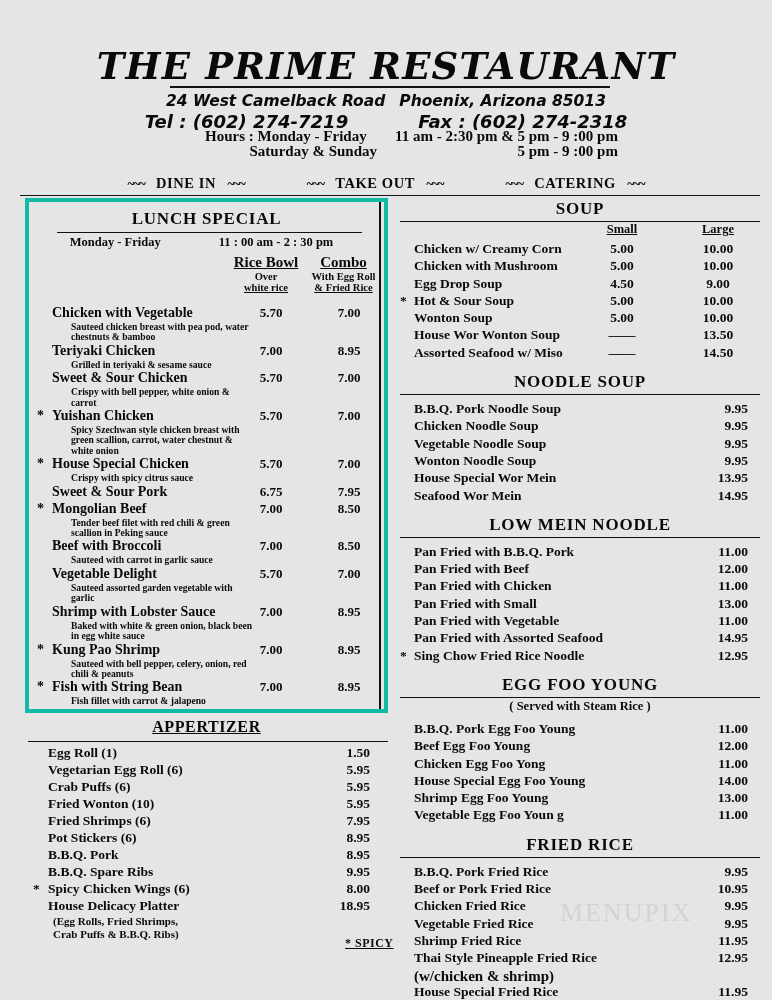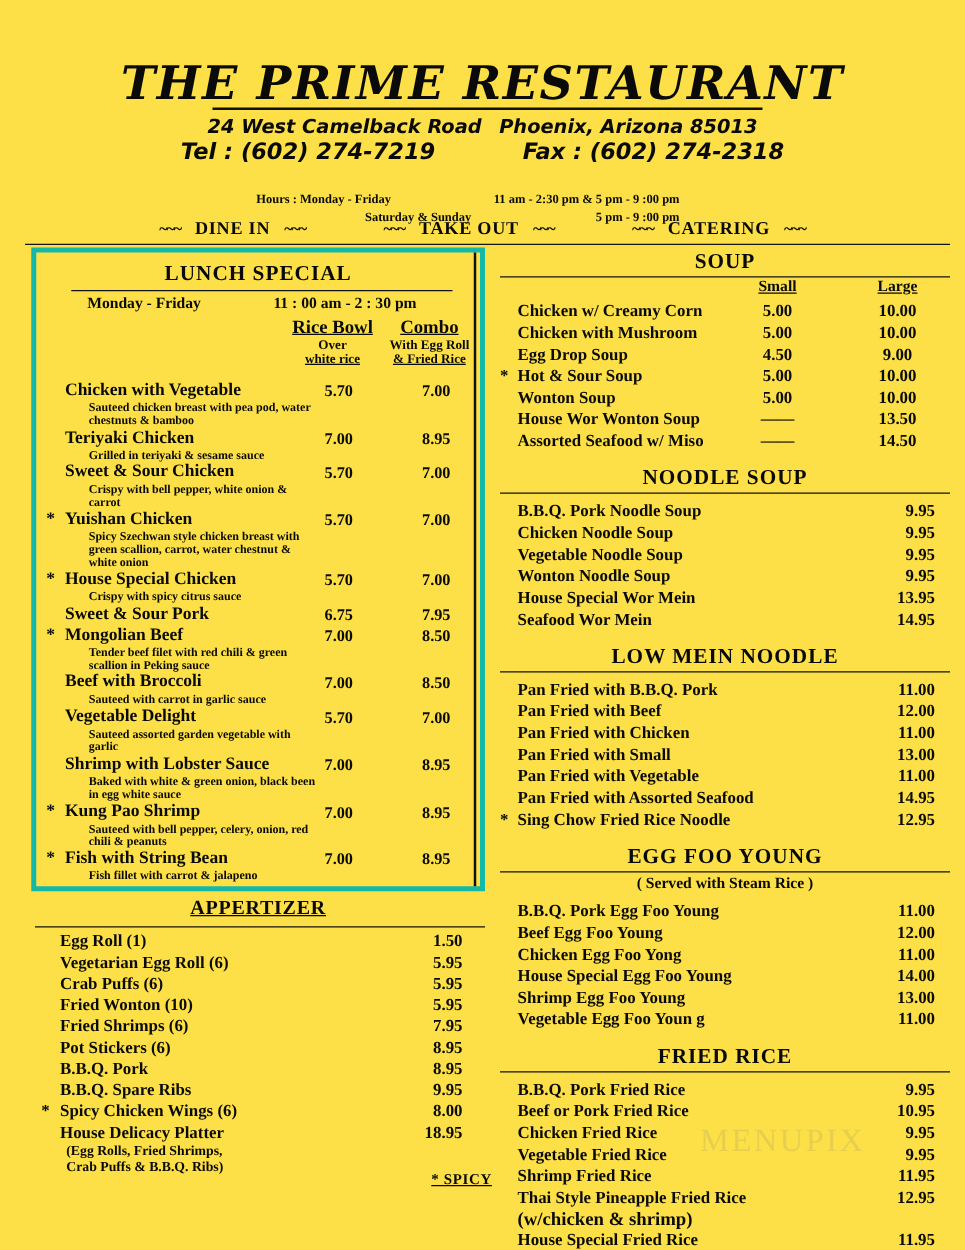--- a/index.html
+++ b/index.html
@@ -4,21 +4,21 @@
 <style>
   html, body {
     margin: 0;
     padding: 0;
     background: #ffffff;
   }
   #page {
     position: relative;
     width: 772px;
     height: 1000px;
-    background: #fde047;
+    background: #e5e5e5;
     font-family: "Liberation Serif", serif;
     color: #0a0a0a;
     overflow: hidden;
   }
 
   
   .hdr-title {
     position: absolute;
     left: 0; right: 0;
     top: 44px;
@@ -55,24 +55,24 @@
     font-style: italic;
     font-weight: bold;
     font-size: 18px;
     display: flex;
     justify-content: center;
     gap: 70px;
   }
   .hdr-hours {
     position: absolute;
     left: 205px;
-    top: 152px;
+    top: 129px;
     font-family: "Liberation Serif", serif;
     font-weight: bold;
-    font-size: 10px;
+    font-size: 15px;
     line-height: 15px;
     display: grid;
     grid-template-columns: 190px auto;
   }
   .hdr-hours .hl { text-align: left; }
   .hdr-hours .hl.indent { text-align: right; padding-right: 18px;}
   .hdr-hours .hr-val { text-align: left; }
   .hdr-hours .hr-val.right { text-align: right; }
 
   

